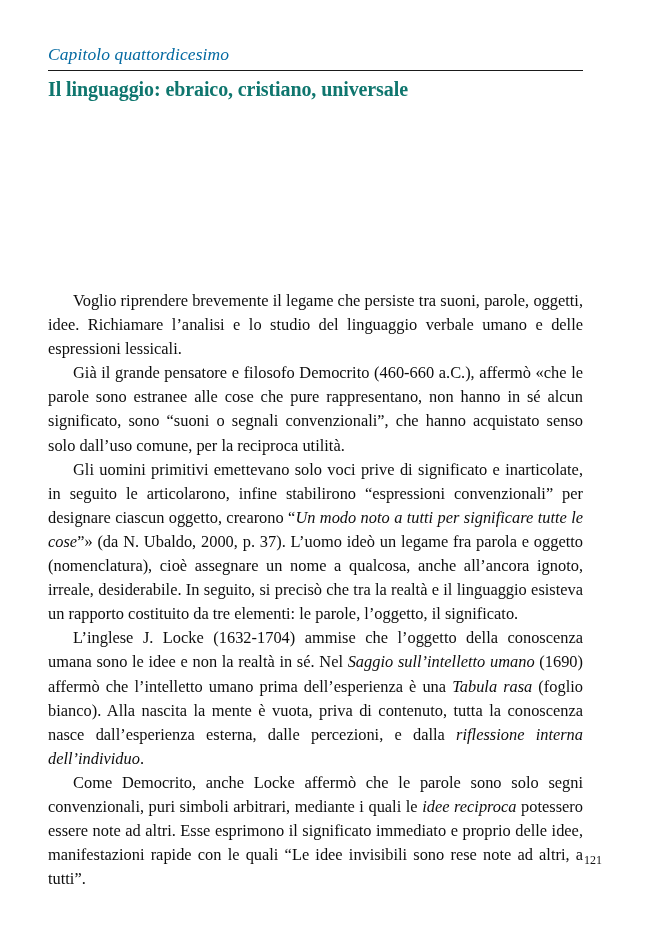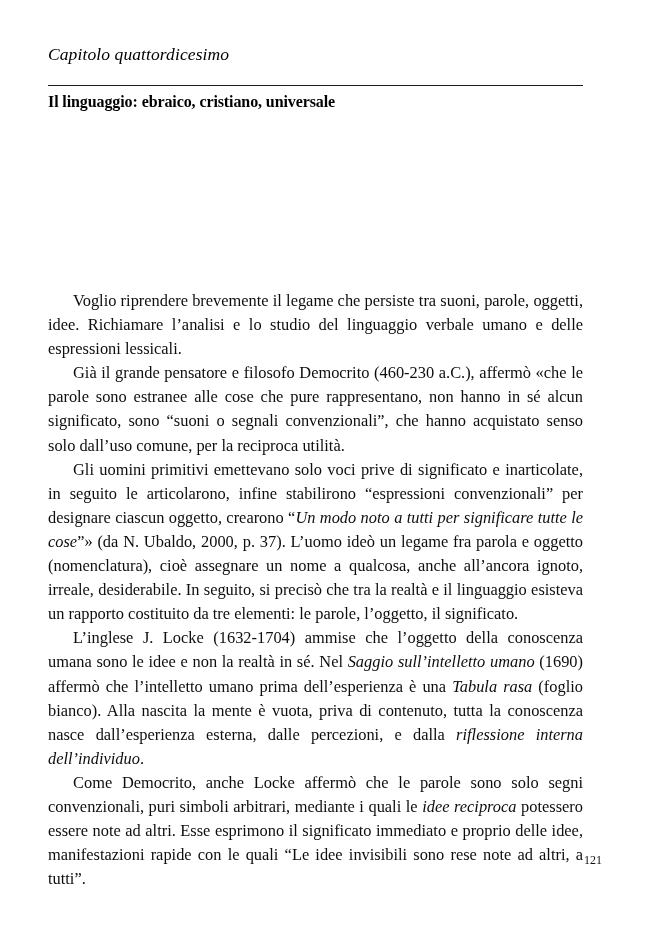--- a/index.html
+++ b/index.html
@@ -27,37 +27,37 @@
     left: 48px;
     top: 44px;
     width: 535px;
   }
 
   .chapter-eyebrow {
     font-style: italic;
     font-size: 17.5px;
     line-height: 1.25;
     letter-spacing: 0.1px;
-    color: #000000;
-    padding-bottom: 18px;
+    color: #0369a1;
+    padding-bottom: 3px;
   }
 
   .header-rule {
     width: 100%;
     height: 1px;
     background: #1a1a1a;
     margin: 1px 0 6px 0;
   }
 
   .chapter-title {
-    font-size: 16px;
+    font-size: 20px;
     font-weight: bold;
     line-height: 1.2;
     letter-spacing: -0.1px;
-    color: #000000;
+    color: #0f766e;
     margin: 0;
   }
 
   
   .body-text {
     position: absolute;
     left: 48px;
     top: 272px;
     width: 535px;
     font-size: 16.4px;
@@ -96,21 +96,21 @@
 <div class="page" style="background: rgb(255, 255, 255); color: rgb(13, 13, 13); width: 650px; height: 928px;">
 
   <div class="header">
     <div class="chapter-eyebrow">Capitolo quattordicesimo</div>
     <div class="header-rule" style="background: rgb(26, 26, 26);"></div>
     <h1 class="chapter-title">Il linguaggio: ebraico, cristiano, universale</h1>
   </div>
 
   <div class="body-text">
     <p>Voglio riprendere brevemente il legame che persiste tra suoni, parole, oggetti, idee. Richiamare l’analisi e lo studio del linguaggio verbale umano e delle espressioni lessicali.</p>
-    <p>Già il grande pensatore e filosofo Democrito (460-230 a.C.), affermò «che le parole sono estranee alle cose che pure rappresentano, non hanno in sé alcun significato, sono “suoni o segnali convenzionali”, che hanno acquistato senso solo dall’uso comune, per la reciproca utilità.</p>
+    <p>Già il grande pensatore e filosofo Democrito (460-660 a.C.), affermò «che le parole sono estranee alle cose che pure rappresentano, non hanno in sé alcun significato, sono “suoni o segnali convenzionali”, che hanno acquistato senso solo dall’uso comune, per la reciproca utilità.</p>
     <p>Gli uomini primitivi emettevano solo voci prive di significato e inarticolate, in seguito le articolarono, infine stabilirono “espressioni convenzionali” per designare ciascun oggetto, crearono “<i>Un modo noto a tutti per significare tutte le cose</i>”» (da N. Ubaldo, 2000, p. 37). L’uomo ideò un legame fra parola e oggetto (nomenclatura), cioè assegnare un nome a qualcosa, anche all’ancora ignoto, irreale, desiderabile. In seguito, si precisò che tra la realtà e il linguaggio esisteva un rapporto costituito da tre elementi: le parole, l’oggetto, il significato.</p>
     <p>L’inglese J. Locke (1632-1704) ammise che l’oggetto della conoscenza umana sono le idee e non la realtà in sé. Nel <i>Saggio sull’intelletto umano</i> (1690) affermò che l’intelletto umano prima dell’esperienza è una <i>Tabula rasa</i> (foglio bianco). Alla nascita la mente è vuota, priva di contenuto, tutta la conoscenza nasce dall’esperienza esterna, dalle percezioni, e dalla <i>riflessione interna dell’individuo</i>.</p>
     <p>Come Democrito, anche Locke affermò che le parole sono solo segni convenzionali, puri simboli arbitrari, mediante i quali le <i>idee reciproca</i> potessero essere note ad altri. Esse esprimono il significato immediato e proprio delle idee, manifestazioni rapide con le quali “Le idee invisibili sono rese note ad altri, a tutti”.</p>
   </div>
 
   <div class="folio">121</div>
 
 </div>
 
 </body></html>

